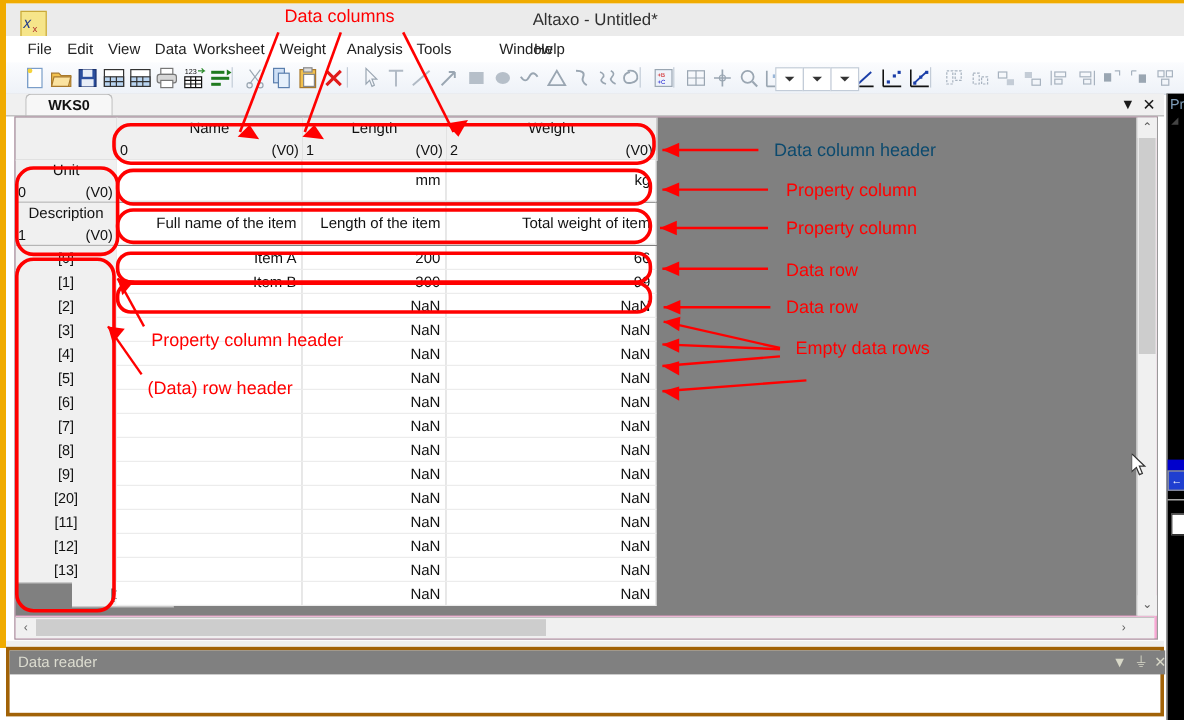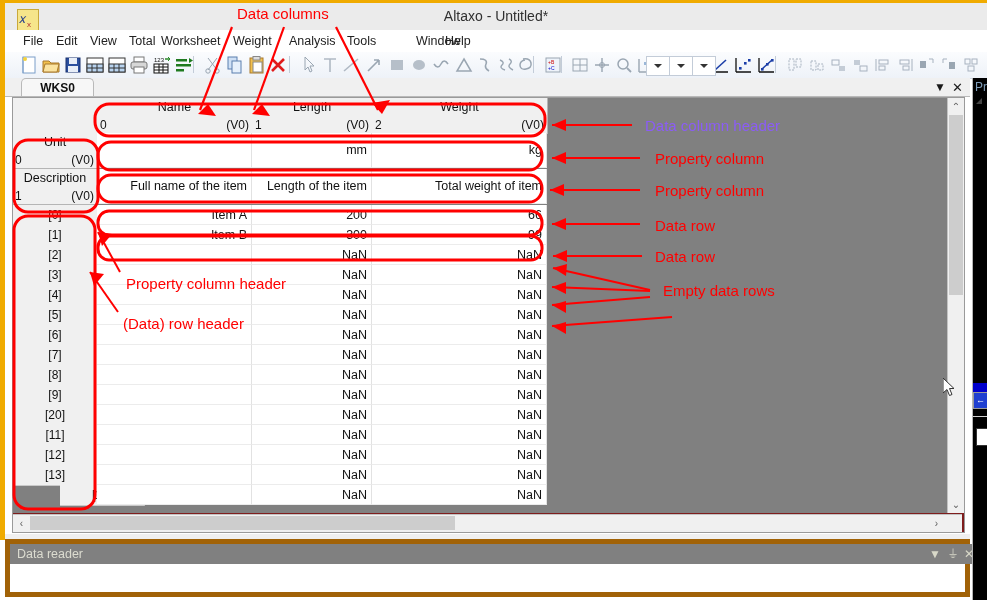--- a/index.html
+++ b/index.html
@@ -42,21 +42,21 @@
   .tab{position:absolute;left:16px;top:0px;width:71px;height:19px;
     background:#f7f7f7;border:1px solid #b9b9b9;border-bottom:none;
     border-radius:5px 5px 0 0;font-weight:bold;font-size:12px;color:#111;
     text-align:center;line-height:19px;}
   .tabline{position:absolute;left:5px;top:96px;width:965px;height:1px;background:#b9b9b9;}
 
   .tb-right-ico{position:absolute;top:80px;width:14px;height:14px;}
 
   
   .wsframe{position:absolute;left:12px;top:97px;width:951px;height:434px;
-    background:#7f1d1d;border:1px solid #9a9a9a;}
+    background:#f9a8d4;border:1px solid #9a9a9a;}
   .wsgray{position:absolute;left:0;top:0;width:949px;height:415px;background:#808080;}
 
   
   .corner{position:absolute;left:0;top:0;width:84px;height:35px;background:#f0f0f0;
     border-right:1px solid #b5b5b5;border-bottom:1px solid #b5b5b5;}
 
   
   .colhdr{position:absolute;top:0;height:35px;background:#f0f0f0;
     border-right:1px solid #b5b5b5;border-bottom:1px solid #b5b5b5;}
   .colhdr .nm{position:absolute;left:0;top:2px;width:100%;text-align:center;font-size:12.5px;color:#111;}
@@ -89,21 +89,21 @@
   .vsb{position:absolute;right:0;top:0;width:16px;height:415px;background:#f0f0f0;border-left:1px solid #c2c2c2;}
   .vsb .arrow{position:absolute;left:0;width:16px;height:17px;background:#f0f0f0;}
   .vsb .thumb{position:absolute;left:1px;width:14px;background:#cdcdcd;}
   .hsb{position:absolute;left:0;bottom:0;width:949px;height:17px;background:#f0f0f0;border-top:1px solid #c2c2c2;}
   .hsb .thumb{position:absolute;top:1px;height:14px;background:#cdcdcd;}
   .chev{font-size:10px;color:#606060;text-align:center;line-height:17px;}
 
   
   .sep{position:absolute;left:5px;top:534px;width:965px;height:5px;background:#f0f0f0;}
   .datareader{position:absolute;left:5px;top:539px;width:965px;height:58px;background:#ffffff;
-    border:5px solid #a16207;box-sizing:border-box;}
+    border:3px solid #a16207;box-sizing:border-box;}
   .dr-hdr{position:absolute;left:0;top:0;width:963px;height:20px;background:#808080;}
   .dr-title{position:absolute;left:7px;top:3px;font-size:12.5px;color:#dcdcd0;}
   .dr-ico{position:absolute;top:4px;width:14px;height:13px;color:#d8d8c8;font-size:12px;
     text-align:center;line-height:13px;}
 
   
   .rightpanel{position:absolute;left:972px;top:78px;width:15px;height:522px;background:#000000;
     border-left:1px solid #b5b5b5;}
   .rp-title{position:absolute;left:2px;top:2px;font-size:12px;color:#7f9db9;}
   .rp-tri{position:absolute;left:3px;top:20px;width:0;height:0;
@@ -136,21 +136,21 @@
       <div class="glyph">𝑥</div>
       <div class="sub">x</div>
     </div>
     <div class="title-text">Altaxo - Untitled*</div>
   </div>
 
   <div class="menubar" id="menubar">
       <div class="menu-item" style="left: 14px;">File</div>
       <div class="menu-item" style="left: 47px;">Edit</div>
       <div class="menu-item" style="left: 81px;">View</div>
-      <div class="menu-item" style="left: 120px;">Total</div>
+      <div class="menu-item" style="left: 120px;">Data</div>
       <div class="menu-item" style="left: 152px;">Worksheet</div>
       <div class="menu-item" style="left: 224px;">Weight</div>
       <div class="menu-item" style="left: 280px;">Analysis</div>
       <div class="menu-item" style="left: 338px;">Tools</div>
       <div class="menu-item" style="left: 379px; margin-left: 28px;">Window</div>
       <div class="menu-item" style="left: 436px;">Help</div>
     </div>
 
   <div class="toolbar" id="toolbar">
       <div class="tb-ico" style="left: 14px;"><svg viewBox="0 0 20 20" width="20" height="20">
@@ -543,21 +543,21 @@
       <polygon points="552,287 566,282 566,294"></polygon>
       <polygon points="552,305 566,301 566,313"></polygon>
       <polygon points="552,326 566,322 566,334"></polygon>
       <polygon points="98,232 112,234 102,246"></polygon>
       <polygon points="90,272 104,274 94,286"></polygon>
     </g>
   </svg>
 
   <div id="anno-labels">
       <div class="anno" style="left: 237px; top: 5px; color: rgb(255, 0, 0);">Data columns</div>
-      <div class="anno" style="left: 645px; top: 117px; color: #8b5cf6;">Data column header</div>
+      <div class="anno" style="left: 645px; top: 117px; color: #0c4a6e;">Data column header</div>
       <div class="anno" style="left: 655px; top: 150px; color: rgb(255, 0, 0);">Property column</div>
       <div class="anno" style="left: 655px; top: 182px; color: rgb(255, 0, 0);">Property column</div>
       <div class="anno" style="left: 655px; top: 217px; color: rgb(255, 0, 0);">Data row</div>
       <div class="anno" style="left: 655px; top: 248px; color: rgb(255, 0, 0);">Data row</div>
       <div class="anno" style="left: 663px; top: 282px; color: rgb(255, 0, 0);">Empty data rows</div>
       <div class="anno" style="left: 126px; top: 275px; color: rgb(255, 0, 0);">Property column header</div>
       <div class="anno" style="left: 123px; top: 315px; color: rgb(255, 0, 0);">(Data) row header</div>
     </div>
 </div>
 

